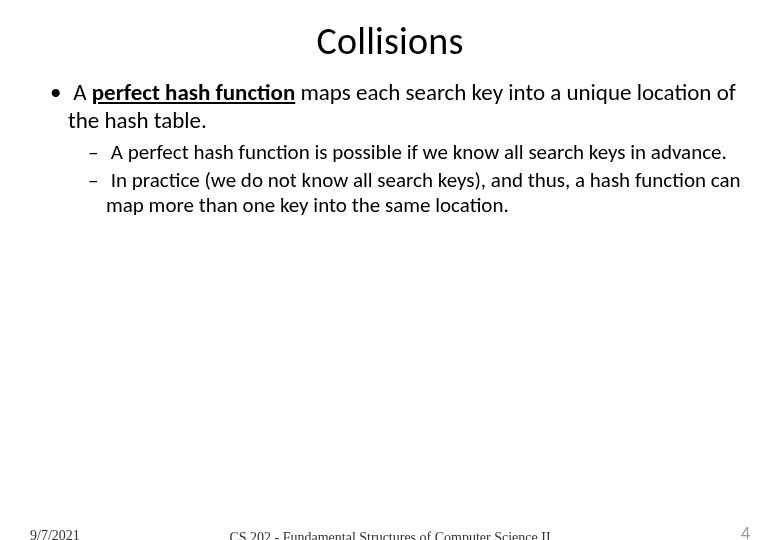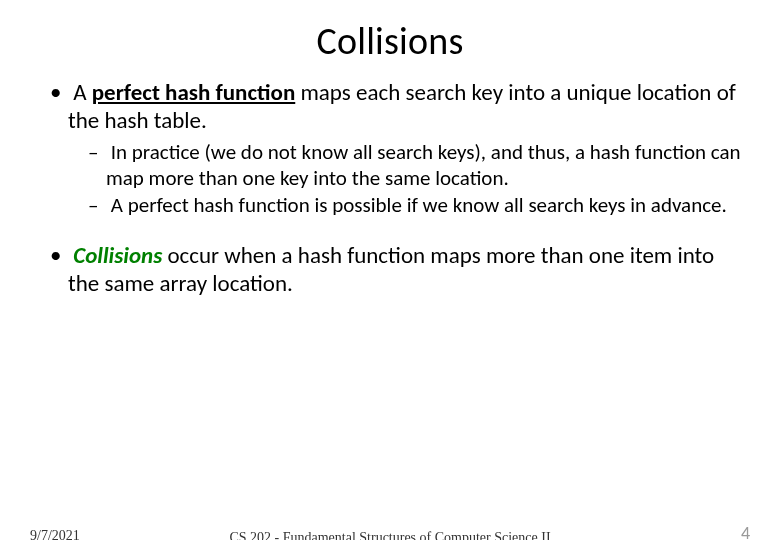--- a/index.html
+++ b/index.html
@@ -96,32 +96,29 @@
 
   <div class="title">Collisions</div>
 
   <div class="content">
 
     <div class="lvl1">
       <span>A </span><span class="bold ul">perfect hash function</span><span> maps each search key into a unique location of the hash table.</span>
     </div>
 
     <div class="lvl2">
-      <span>In practice (we do not know all search keys), and thus, a hash function can map more than one key into the same location.</span>
+      <span>A perfect hash function is possible if we know all search keys in advance.</span>
     </div>
 
     <div class="lvl2">
-      <span>A perfect hash function is possible if we know all search keys in advance.</span>
+      <span>In practice (we do not know all search keys), and thus, a hash function can map more than one key into the same location.</span>
     </div>
 
     <div class="spacer"></div>
 
-    <div class="lvl1">
-      <span class="bold ital green">Collisions</span><span> occur when a hash function maps more than one item into the same array location.</span>
-    </div>
 
 
   </div>
 
   <div class="footer">
     <div class="date">9/7/2021</div>
     <div class="course">CS 202 - Fundamental Structures of Computer Science II</div>
     <div class="page">4</div>
   </div>
 

